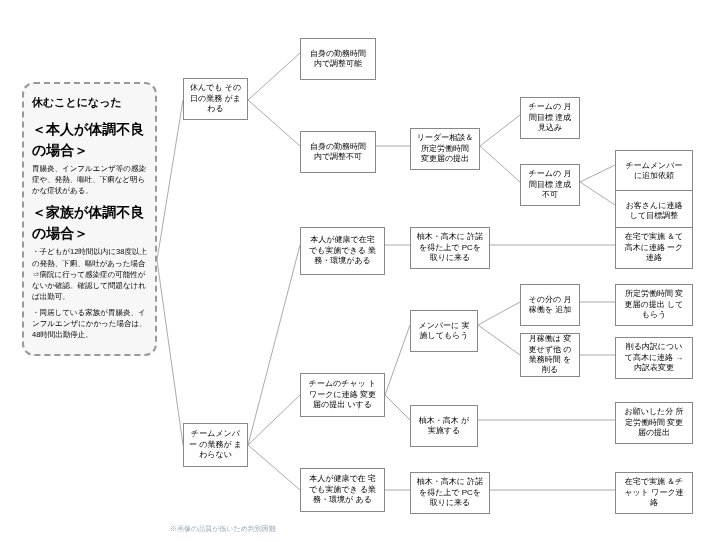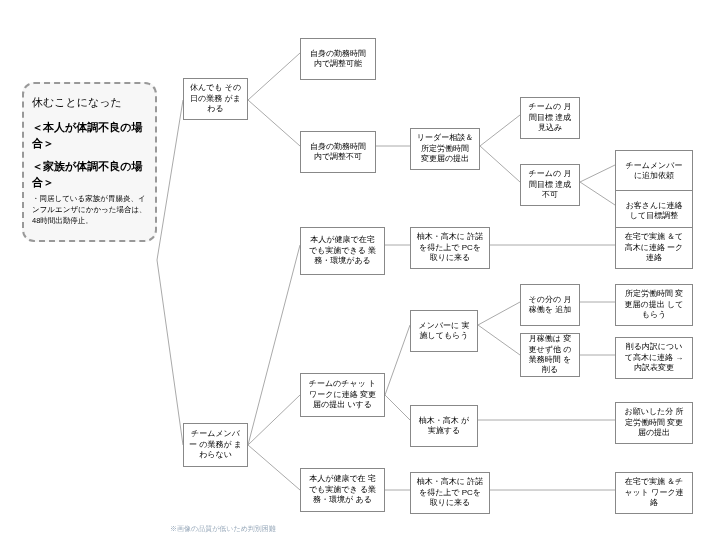--- a/index.html
+++ b/index.html
@@ -1,19 +1,19 @@
 <!DOCTYPE html>
 <html><head>
 <meta charset="utf-8">
 <style>
 *{margin:0;padding:0;box-sizing:border-box}
 body{font-family:"Hiragino Sans","Meiryo",sans-serif;background:#fff;width:720px;height:542px;position:relative;overflow:hidden}
 .panel{position:absolute;left:22px;top:82px;width:135px;border:2px dashed #999;border-radius:12px;background:#f7f7f7;padding:10px 8px;font-size:8px;line-height:1.5}
-.panel h2{font-size:11px;font-weight:normal;margin-bottom:8px}
-.panel h3{font-size:11px;font-weight:bold;margin-top:6px;margin-bottom:2px}
+.panel h2{font-size:11px;font-weight:bold;margin-bottom:8px}
+.panel h3{font-size:14px;font-weight:bold;margin-top:6px;margin-bottom:2px}
 .panel p{font-size:7.5px;margin-bottom:4px}
 .node{position:absolute;border:1px solid #888;background:#fff;font-size:8px;line-height:1.3;padding:20px 5px;display:flex;align-items:center;justify-content:center;text-align:center}
 svg{position:absolute;left:0;top:0;width:720px;height:542px;pointer-events:none}
 svg line{stroke:#aaa;stroke-width:1}
 .footer-link{position:absolute;left:170px;bottom:8px;font-size:7px;color:#9ab}
 </style>
 </head>
 <body>
 
 <svg>
@@ -38,21 +38,24 @@
   <line x1="580" y1="302" x2="615" y2="302"></line>
     <line x1="580" y1="355" x2="615" y2="355"></line>
   <line x1="478" y1="420" x2="615" y2="420"></line>
   <line x1="385" y1="490" x2="410" y2="490"></line>
     <line x1="490" y1="490" x2="615" y2="490"></line>
 </svg>
 
 <div class="panel">
   <h2>休むことになった</h2>
   <h3>＜本人が体調不良の場合＞</h3>
+  <p>胃腸炎、インフルエンザ等の感染症や、発熱、嘔吐、下痢など明らかな症状がある。</p>
   <h3>＜家族が体調不良の場合＞</h3>
+  <p>・子どもが12時間以内に38度以上の発熱、下痢、嘔吐があった場合
+⇒病院に行って感染症の可能性がないか確認。確認して問題なければ出勤可。</p>
   <p>・同居している家族が胃腸炎、インフルエンザにかかった場合は、48時間出勤停止。</p>
 </div>
 
 <div class="node" style="left:183px;top:78px;width:65px;height:40px">休んでも
 その日の業務
 がまわる</div>
 <div class="node" style="left:300px;top:38px;width:76px;height:30px">自身の勤務時間
 内で調整可能</div>
 <div class="node" style="left:300px;top:131px;width:76px;height:30px">自身の勤務時間
 内で調整不可</div>

